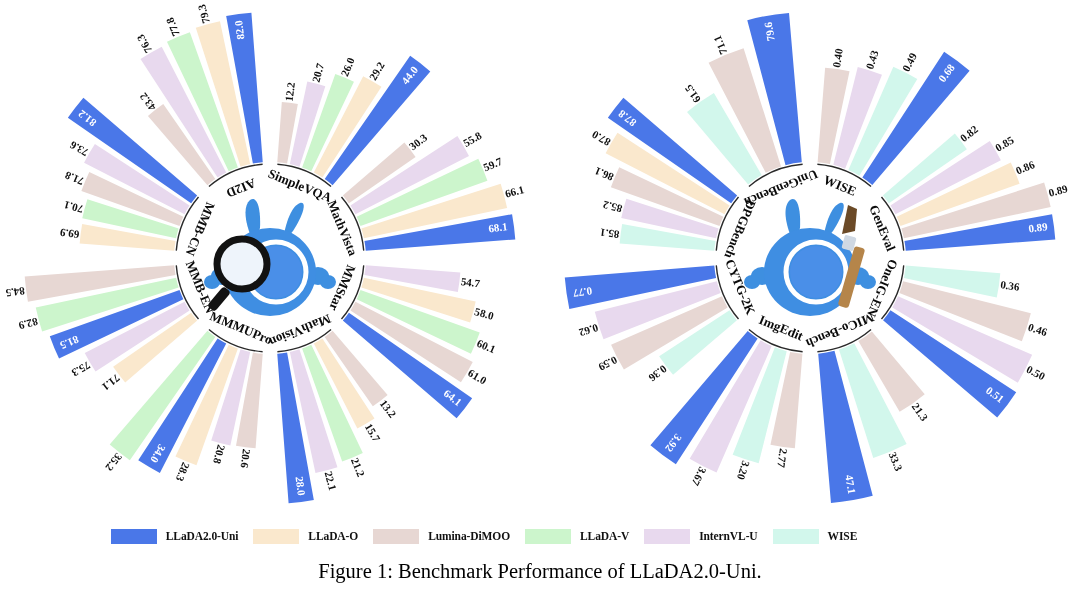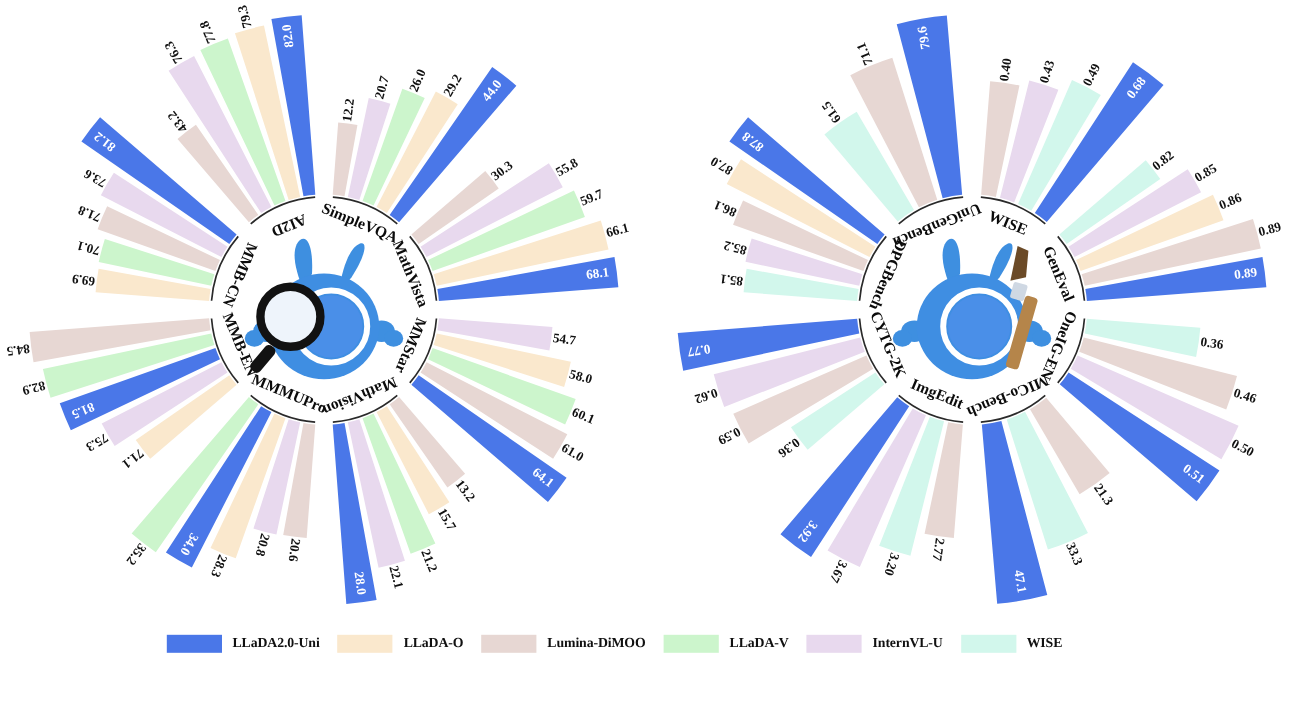--- a/index.html
+++ b/index.html
@@ -38,21 +38,20 @@
   .legend {
     position: absolute;
     left: 0;
     top: 524px;
     width: 968px;
     height: 24px;
     display: flex;
     justify-content: center;
     align-items: center;
     gap: 15px;
-    padding-left: 28px;
   }
   .legend-item {
     display: flex;
     align-items: center;
     gap: 9px;
   }
   .legend-swatch {
     width: 46px;
     height: 15px;
     display: block;
@@ -372,14 +371,15 @@
       <div class="legend-item">
         <span class="legend-swatch" style="background: rgb(232, 217, 238);"></span>
         <span class="legend-label">InternVL-U</span>
       </div>
       <div class="legend-item">
         <span class="legend-swatch" style="background: rgb(210, 247, 236);"></span>
         <span class="legend-label">WISE</span>
       </div>
     </div>
 
+  <div class="caption">Figure 1: Benchmark Performance of LLaDA2.0-Uni.</div>
 
 </div>
 
 </body></html>

